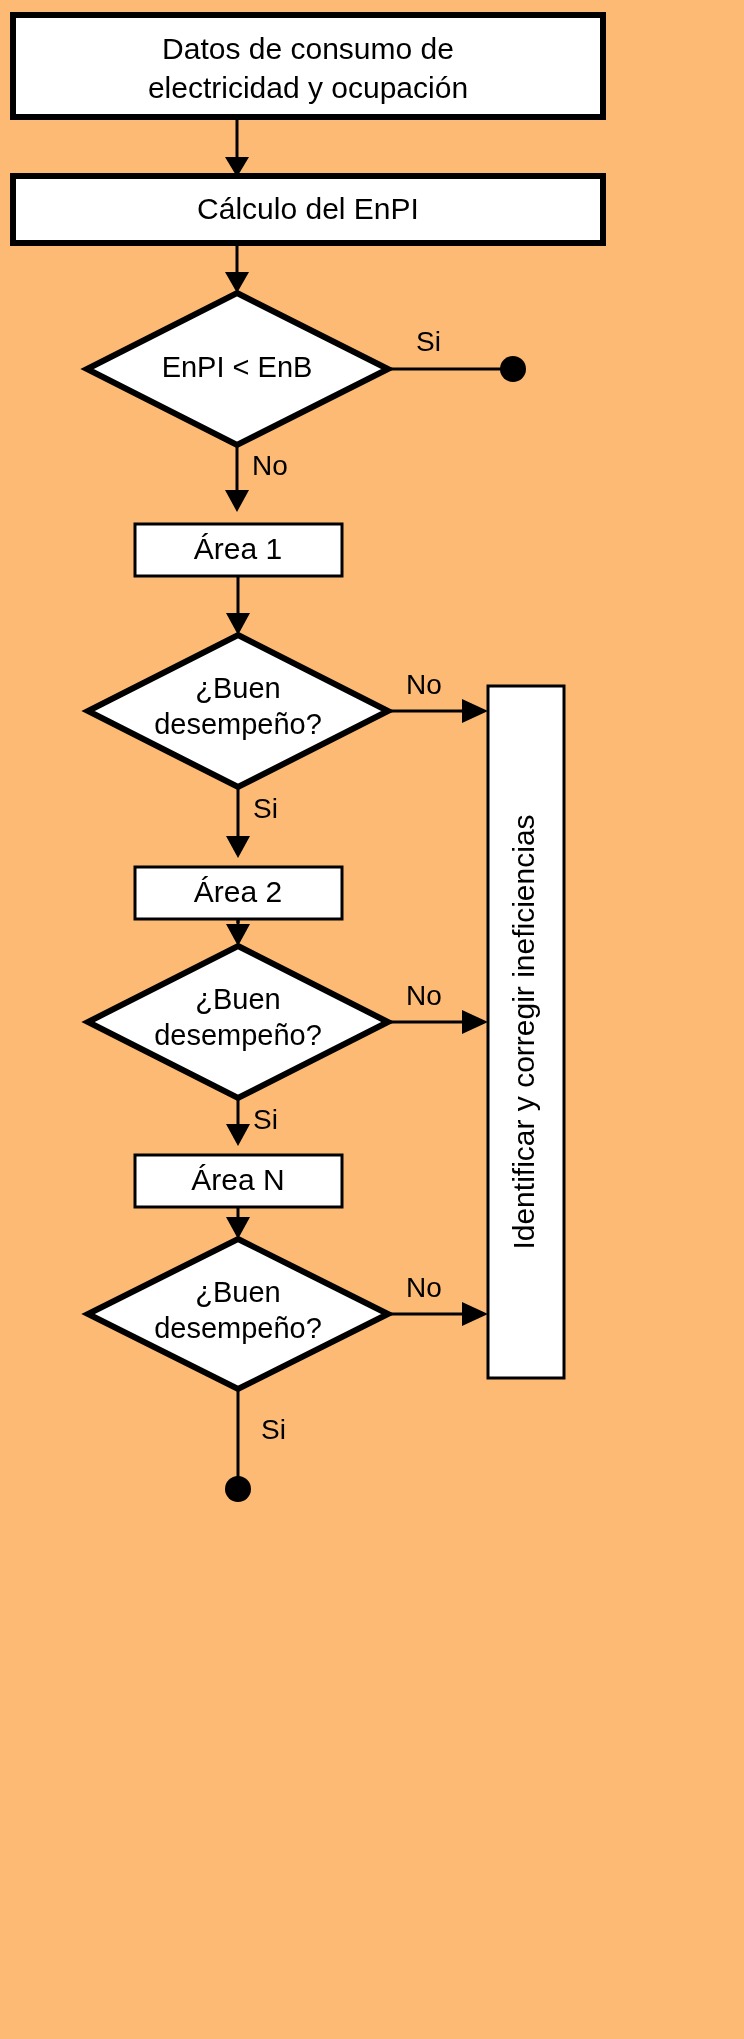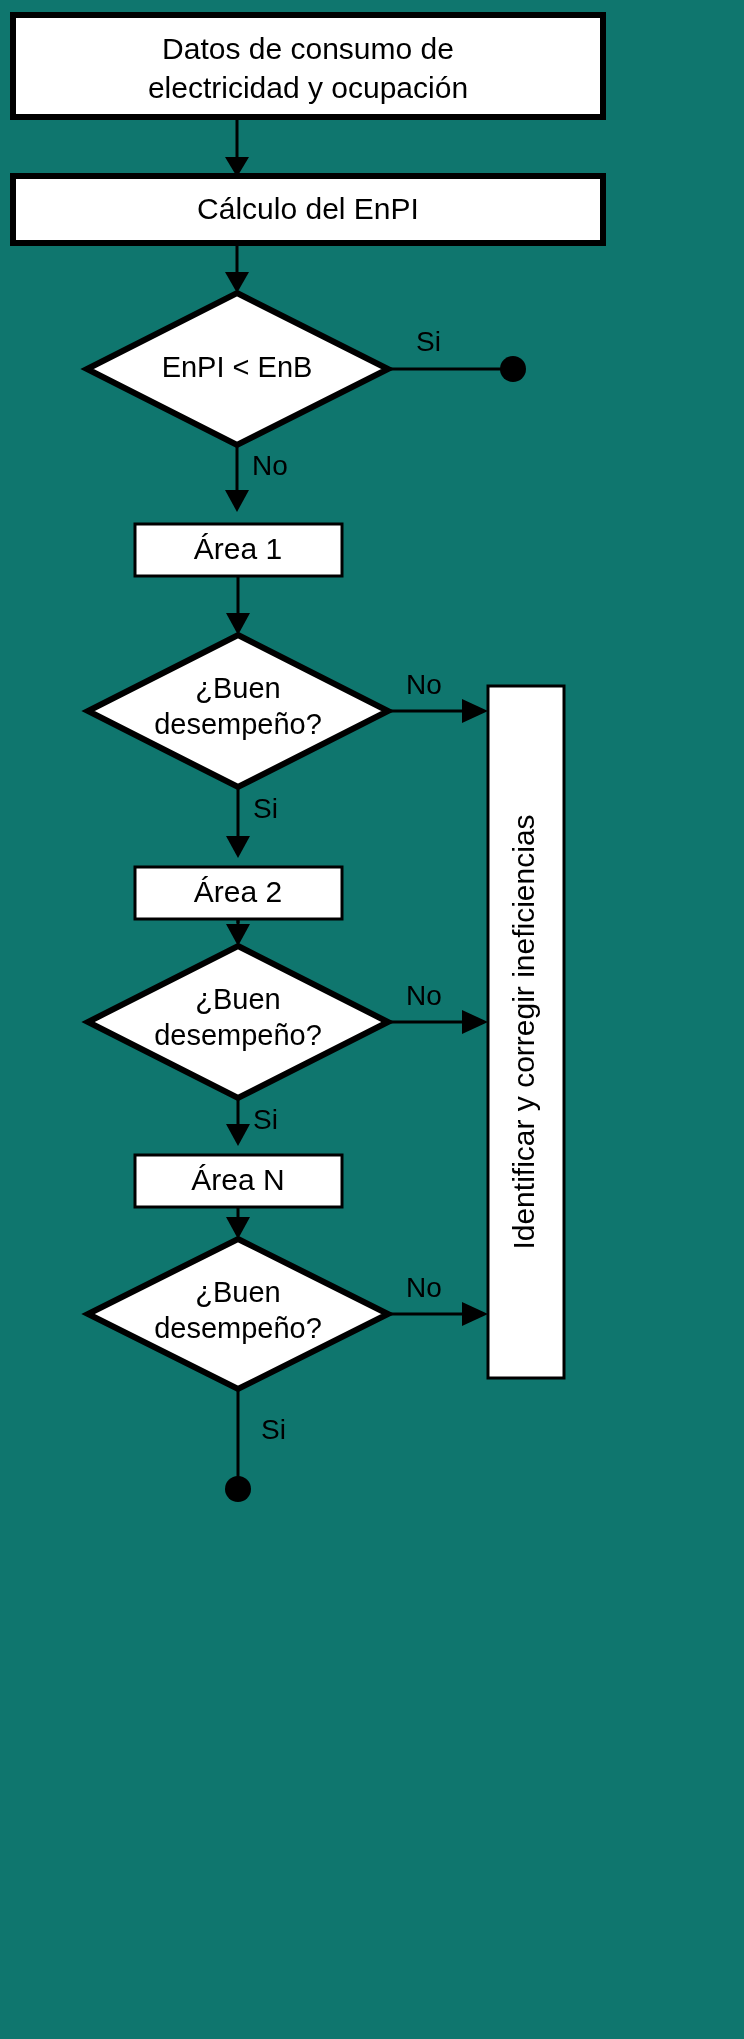--- a/index.html
+++ b/index.html
@@ -8,21 +8,21 @@
     padding: 0;
     background: #ffffff;
   }
   body {
     font-family: "Liberation Sans", sans-serif;
   }
   #diagram-root {
     position: relative;
     width: 744px;
     height: 2039px;
-    background: #0f766e;
+    background: #fdba74;
     overflow: hidden;
   }
   svg.flow {
     display: block;
     width: 744px;
     height: 2039px;
   }
   .stroke-thin {
     stroke: #000000;
     stroke-width: 3;

